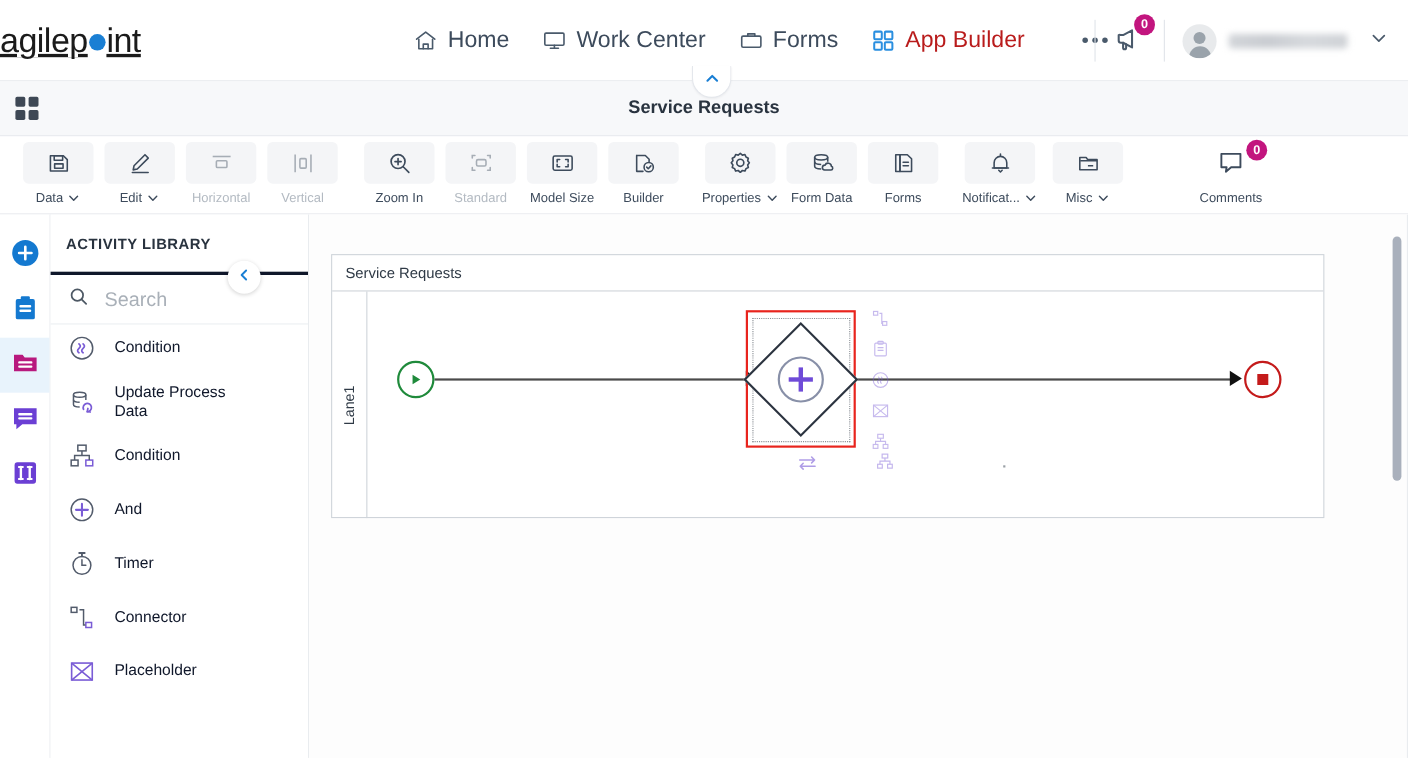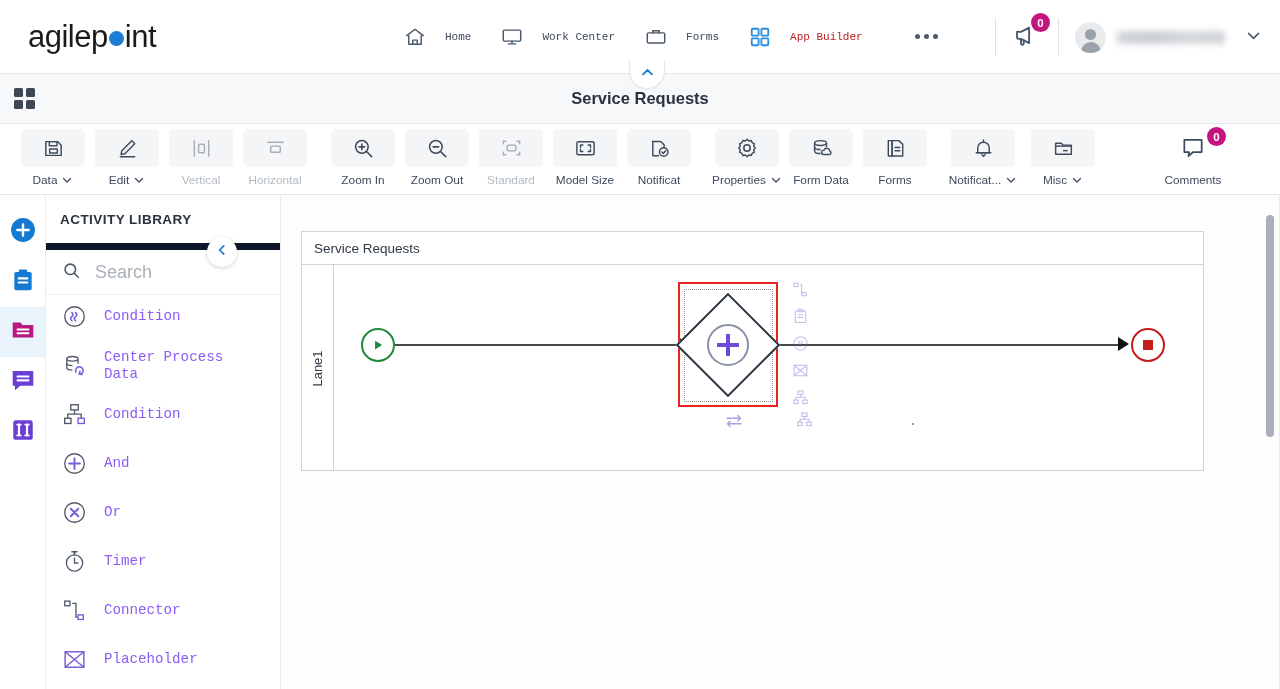--- a/index.html
+++ b/index.html
@@ -12,45 +12,44 @@
 
   
   .header {
     position: absolute; top: 0; left: 0;
     width: 1280px; height: 74px;
     background: #ffffff;
     border-bottom: 1px solid #e4e7ec;
     display: flex; align-items: center;
   }
   .logo {
-    margin-left: 28px;
     display: flex; align-items: baseline;
     font-size: 31px; font-weight: 400; letter-spacing: -0.5px;
     color: #1b1b1b;
+    text-decoration: underline;
   }
   .logo-dot {
     display: inline-block;
     width: 15px; height: 15px;
     border-radius: 50%;
     background: #1a7fd4;
     margin: 0 1px;
     position: relative; top: -1px;
   }
 
   .nav {
     display: flex; align-items: center;
     gap: 30px;
     margin-left: 248px;
   }
   .nav-item {
-    display: flex; align-items: center; gap: 19px;
-    font-size: 11px; color: #3d4b5c;
+    display: flex; align-items: center; gap: 9px;
+    font-size: 21px; color: #3d4b5c;
     cursor: pointer;
     white-space: nowrap;
-    font-family: Liberation Mono, monospace;
   }
   .nav-item.active { color: #b91c1c; }
   .nav-item svg { display: block; }
 
   .nav-more {
     margin-left: 22px;
     display: flex; gap: 4px; align-items: center;
     cursor: pointer;
   }
   .nav-more i {
@@ -182,21 +181,21 @@
     position: absolute; top: 195px; left: 46px;
     width: 235px; height: 494px;
     background: #ffffff;
     border-right: 1px solid #e9ecef;
   }
   .panel-head {
     height: 55px; display: flex; align-items: center;
     padding-left: 14px;
     font-size: 13.5px; font-weight: 700; letter-spacing: .45px;
     color: #29333f;
-    border-bottom: 7px solid #0f172a;
+    border-bottom: 3px solid #0f172a;
   }
   .search-row {
     height: 45px; display: flex; align-items: center;
     padding-left: 16px; gap: 14px;
     border-bottom: 1px solid #eceff2;
   }
   .search-input {
     border: none; outline: none;
     font-family: "Liberation Sans", sans-serif;
     font-size: 18px; color: #6b7682;
@@ -208,21 +207,21 @@
     display: flex; align-items: center;
     gap: 17px; padding: 0 0 0 16px;
     min-height: 49px;
     cursor: pointer;
   }
   .act-item .glyph {
     width: 25px; height: 25px; flex: none;
     display: flex; align-items: center; justify-content: center;
   }
   .act-item .txt {
-    font-size: 14.2px; color: #8b5cf6; line-height: 17px; font-family: Liberation Mono, monospace;
+    font-size: 14.2px; color: #0f172a; line-height: 17px;
   }
   .act-item.first { margin-top: -3px; }
   .panel-collapse {
     position: absolute; left: 207px; top: 237px;
     width: 30px; height: 30px; border-radius: 50%;
     background: #fff;
     box-shadow: 0 1px 4px rgba(0,0,0,.18);
     display: flex; align-items: center; justify-content: center;
     cursor: pointer; z-index: 5;
   }
@@ -487,60 +486,50 @@
       <span>Edit</span>
       <svg width="12" height="12" viewBox="0 0 24 24" fill="none" stroke="#3d4b5c" stroke-width="2.6" stroke-linecap="round" stroke-linejoin="round">
           <path d="M5 9l7 7 7-7"></path>
         </svg>
     </div>
   </div>
 
   <div class="tb-item disabled">
     <div class="tb-icon">
       <svg width="23" height="23" viewBox="0 0 24 24" fill="none" stroke="#3d4b5c" stroke-width="1.5">
+        <path d="M3.5 5.5h17"></path>
+          <rect x="7" y="9.5" width="10" height="6.5" rx="1"></rect>
+      </svg>
+    </div>
+    <div class="tb-label">Horizontal</div>
+  </div>
+
+  <div class="tb-item disabled">
+    <div class="tb-icon">
+      <svg width="23" height="23" viewBox="0 0 24 24" fill="none" stroke="#3d4b5c" stroke-width="1.5">
         <path d="M4.5 3.5v17M19.5 3.5v17"></path>
           <rect x="9" y="7.5" width="6" height="9" rx="1"></rect>
       </svg>
     </div>
     <div class="tb-label">Vertical</div>
-  </div>
-
-  <div class="tb-item disabled">
-    <div class="tb-icon">
-      <svg width="23" height="23" viewBox="0 0 24 24" fill="none" stroke="#3d4b5c" stroke-width="1.5">
-        <path d="M3.5 5.5h17"></path>
-          <rect x="7" y="9.5" width="10" height="6.5" rx="1"></rect>
-      </svg>
-    </div>
-    <div class="tb-label">Horizontal</div>
   </div>
 
   <div style="width:14px"></div>
 
   <div class="tb-item">
     <div class="tb-icon">
       <svg width="23" height="23" viewBox="0 0 24 24" fill="none" stroke="#3d4b5c" stroke-width="1.6" stroke-linecap="round">
         <circle cx="10.3" cy="10.3" r="6.6"></circle>
           <path d="M15.2 15.2 20.5 20.5"></path>
           <path d="M10.3 7.4v5.8M7.4 10.3h5.8"></path>
       </svg>
     </div>
     <div class="tb-label">Zoom In</div>
   </div>
 
-  <div class="tb-item">
-    <div class="tb-icon">
-      <svg width="23" height="23" viewBox="0 0 24 24" fill="none" stroke="#3d4b5c" stroke-width="1.6" stroke-linecap="round">
-        <circle cx="10.3" cy="10.3" r="6.6"></circle>
-          <path d="M15.2 15.2 20.5 20.5"></path>
-          <path d="M7.4 10.3h5.8"></path>
-      </svg>
-    </div>
-    <div class="tb-label">Zoom Out</div>
-  </div>
 
   <div class="tb-item disabled">
     <div class="tb-icon">
       <svg width="23" height="23" viewBox="0 0 24 24" fill="none" stroke="#3d4b5c" stroke-width="1.5" stroke-linecap="round">
         <path d="M3.5 7V4.5H6M18 4.5h2.5V7M20.5 16v2.5H18M6 18.5H3.5V16"></path>
         <rect x="7.5" y="8.5" width="9" height="6" rx="1.4"></rect>
       </svg>
     </div>
     <div class="tb-label">Standard</div>
   </div>
@@ -557,21 +546,21 @@
 
   <div class="tb-item">
     <div class="tb-icon">
       <svg width="23" height="23" viewBox="0 0 24 24" fill="none" stroke="#3d4b5c" stroke-width="1.5" stroke-linejoin="round" stroke-linecap="round">
         <path d="M5 4.6h8.2l3.6 3.5v2.2"></path>
           <path d="M5 4.6v15h6"></path>
         <circle cx="16.4" cy="15.6" r="4.4"></circle>
           <path d="m14.5 15.6 1.5 1.5 2.5-2.7"></path>
       </svg>
     </div>
-    <div class="tb-label">Notificat</div>
+    <div class="tb-label">Builder</div>
   </div>
 
   <div style="width:14px"></div>
 
   <div class="tb-item">
     <div class="tb-icon">
       <svg width="24" height="24" viewBox="0 0 24 24" fill="none" stroke="#3d4b5c" stroke-width="1.5" stroke-linejoin="round">
         <path d="M12 3.4 13.9 5l2.3-.5 1 2.2 2.1 1.1-.6 2.3 1.5 1.9-1.5 1.9.6 2.3-2.1 1.1-1 2.2-2.3-.5L12 20.6 10.1 19l-2.3.5-1-2.2L4.7 16.2l.6-2.3L3.8 12l1.5-1.9-.6-2.3 2.1-1.1 1-2.2 2.3.5z"></path>
         <circle cx="12" cy="12" r="3.2"></circle>
       </svg>
@@ -737,21 +726,21 @@
       <span class="glyph">
         <svg width="25" height="25" viewBox="0 0 24 24" fill="none" stroke="#525b6b" stroke-width="1.3">
           <ellipse cx="10" cy="5.6" rx="5.4" ry="2.2"></ellipse>
             <path d="M4.6 5.6v8.6c0 1.2 2.4 2.2 5.4 2.2"></path>
           <path d="M15.4 5.6v4.6"></path>
             <path d="M4.6 9.9c0 1.2 2.4 2.2 5.4 2.2"></path>
           <path d="M13.4 18.3a3.6 3.6 0 1 1 3.3 2.1" stroke="#7a5cd6" stroke-width="1.5" stroke-linecap="round"></path>
           <path d="M17.2 17.6l-0.6 2.8 2.7 0.3" stroke="#7a5cd6" stroke-width="1.5" stroke-linecap="round" stroke-linejoin="round"></path>
         </svg>
       </span>
-      <span class="txt" style="max-width:120px">Center Process Data</span>
+      <span class="txt" style="max-width:120px">Update Process Data</span>
     </div>
 
     <div class="act-item">
       <span class="glyph">
         <svg width="25" height="25" viewBox="0 0 24 24" fill="none">
           <rect x="8.4" y="2.6" width="7.2" height="5" stroke="#525b6b" stroke-width="1.3"></rect>
           <rect x="2.6" y="15.6" width="6" height="5" stroke="#525b6b" stroke-width="1.3"></rect>
           <rect x="15.4" y="15.6" width="6" height="5" stroke="#7a5cd6" stroke-width="1.3"></rect>
           <path d="M12 7.6v4M5.6 15.6v-4h12.8v4" stroke="#525b6b" stroke-width="1.3"></path>
         </svg>
@@ -762,29 +751,20 @@
     <div class="act-item">
       <span class="glyph">
         <svg width="25" height="25" viewBox="0 0 24 24" fill="none">
           <circle cx="12" cy="12" r="9.4" stroke="#525b6b" stroke-width="1.3"></circle>
           <path d="M12 6.8v10.4M6.8 12h10.4" stroke="#7a5cd6" stroke-width="1.8" stroke-linecap="round"></path>
         </svg>
       </span>
       <span class="txt">And</span>
     </div>
 
-    <div class="act-item">
-      <span class="glyph">
-        <svg width="25" height="25" viewBox="0 0 24 24" fill="none">
-          <circle cx="12" cy="12" r="9.4" stroke="#525b6b" stroke-width="1.3"></circle>
-          <path d="M8.4 8.4l7.2 7.2M15.6 8.4l-7.2 7.2" stroke="#7a5cd6" stroke-width="1.8" stroke-linecap="round"></path>
-        </svg>
-      </span>
-      <span class="txt">Or</span>
-    </div>
 
     <div class="act-item">
       <span class="glyph">
         <svg width="25" height="25" viewBox="0 0 24 24" fill="none" stroke="#525b6b" stroke-width="1.3" stroke-linecap="round">
           <circle cx="12" cy="13.4" r="7.8"></circle>
             <path d="M12 8.6v4.8h3.4"></path>
           <path d="M9.6 2.6h4.8M12 2.6v2.9" stroke="#525b6b" stroke-width="1.6"></path>
         </svg>
       </span>
       <span class="txt">Timer</span>

